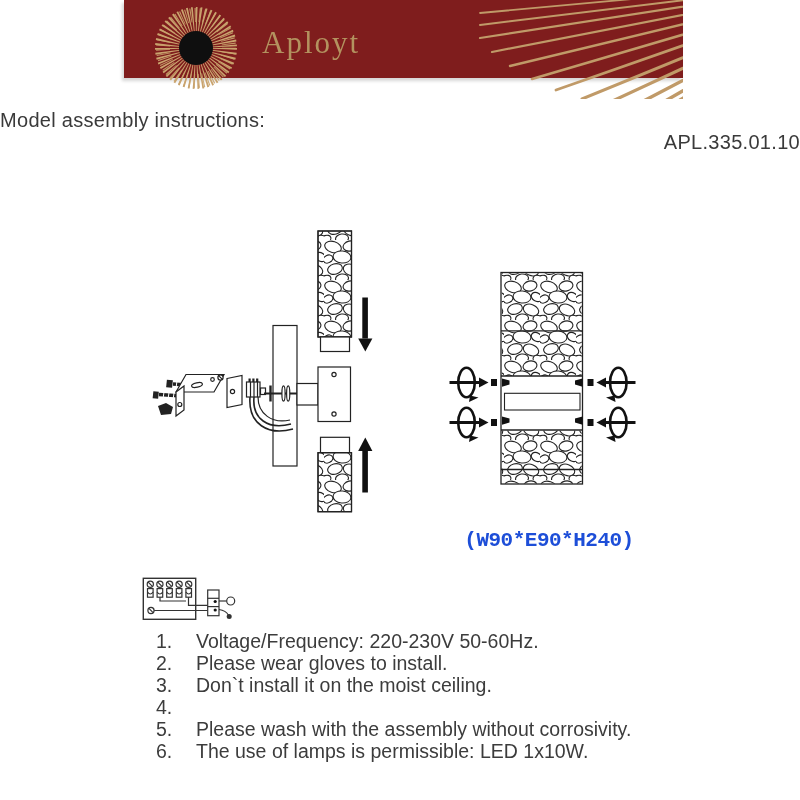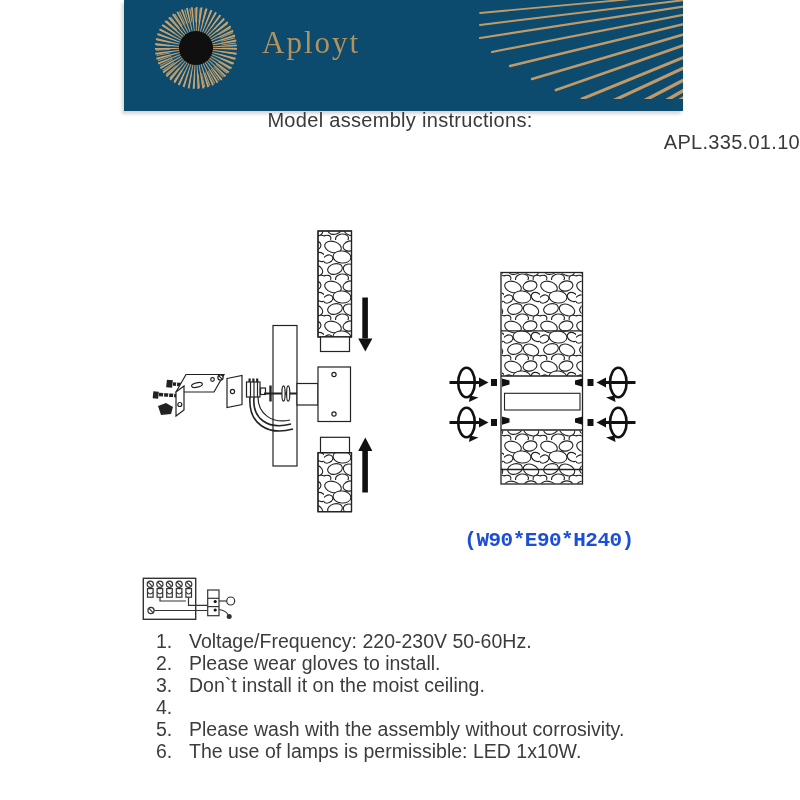--- a/index.html
+++ b/index.html
@@ -1,39 +1,39 @@
 <!DOCTYPE html>
 <html><head>
 <meta charset="utf-8">
 <style>
   html,body{margin:0;padding:0;background:#ffffff;}
   #page{position:relative;width:800px;height:800px;background:#ffffff;overflow:hidden;
         font-family:"Liberation Sans",sans-serif;}
   
-  .banner{position:absolute;left:124px;top:0;width:559px;height:111px;background:#0c4a6e;
+  .banner{position:absolute;left:124px;top:0;width:559px;height:78px;background:#7f1d1d;
           box-shadow:-2px 3px 3px rgba(0,0,0,.16);}
   .banner svg{position:absolute;left:0;top:0;}
   .brand{position:absolute;left:138px;top:25px;font-family:"Liberation Serif",serif;
          font-size:31px;font-weight:400;color:#b3925f;letter-spacing:2px;}
   
-  .title1{position:absolute;top:109px;left:0;width:800px;text-align:center;
+  .title1{position:absolute;top:109px;left:0;width:800px;text-align:left;
           font-size:20px;color:#3a3a3a;letter-spacing:.3px;}
   .title2{position:absolute;top:131px;left:0;width:800px;text-align:right;
           font-size:20px;color:#3a3a3a;letter-spacing:.3px;}
   
   #art{position:absolute;left:0;top:0;}
   
   .dim{position:absolute;top:529px;left:449px;width:200px;text-align:center;
        font-family:"Liberation Mono",monospace;font-weight:700;font-size:21px;
        color:#1d4ed8;letter-spacing:-0.5px;}
   
   .instructions{position:absolute;top:631px;left:156px;color:#3c3c3c;}
   .instr-row{display:flex;font-size:19.5px;line-height:21.9px;}
   .instr-num{width:22px;flex:0 0 22px;text-align:left;}
-  .instr-txt{margin-left:11px;white-space:nowrap;}
+  .instr-txt{margin-left:18px;white-space:nowrap;}
 </style>
 </head>
 <body>
 
 <div id="page">
 
   <div class="banner">
     <svg width="559" height="99" viewBox="0 0 559 99">
 
       <g>

